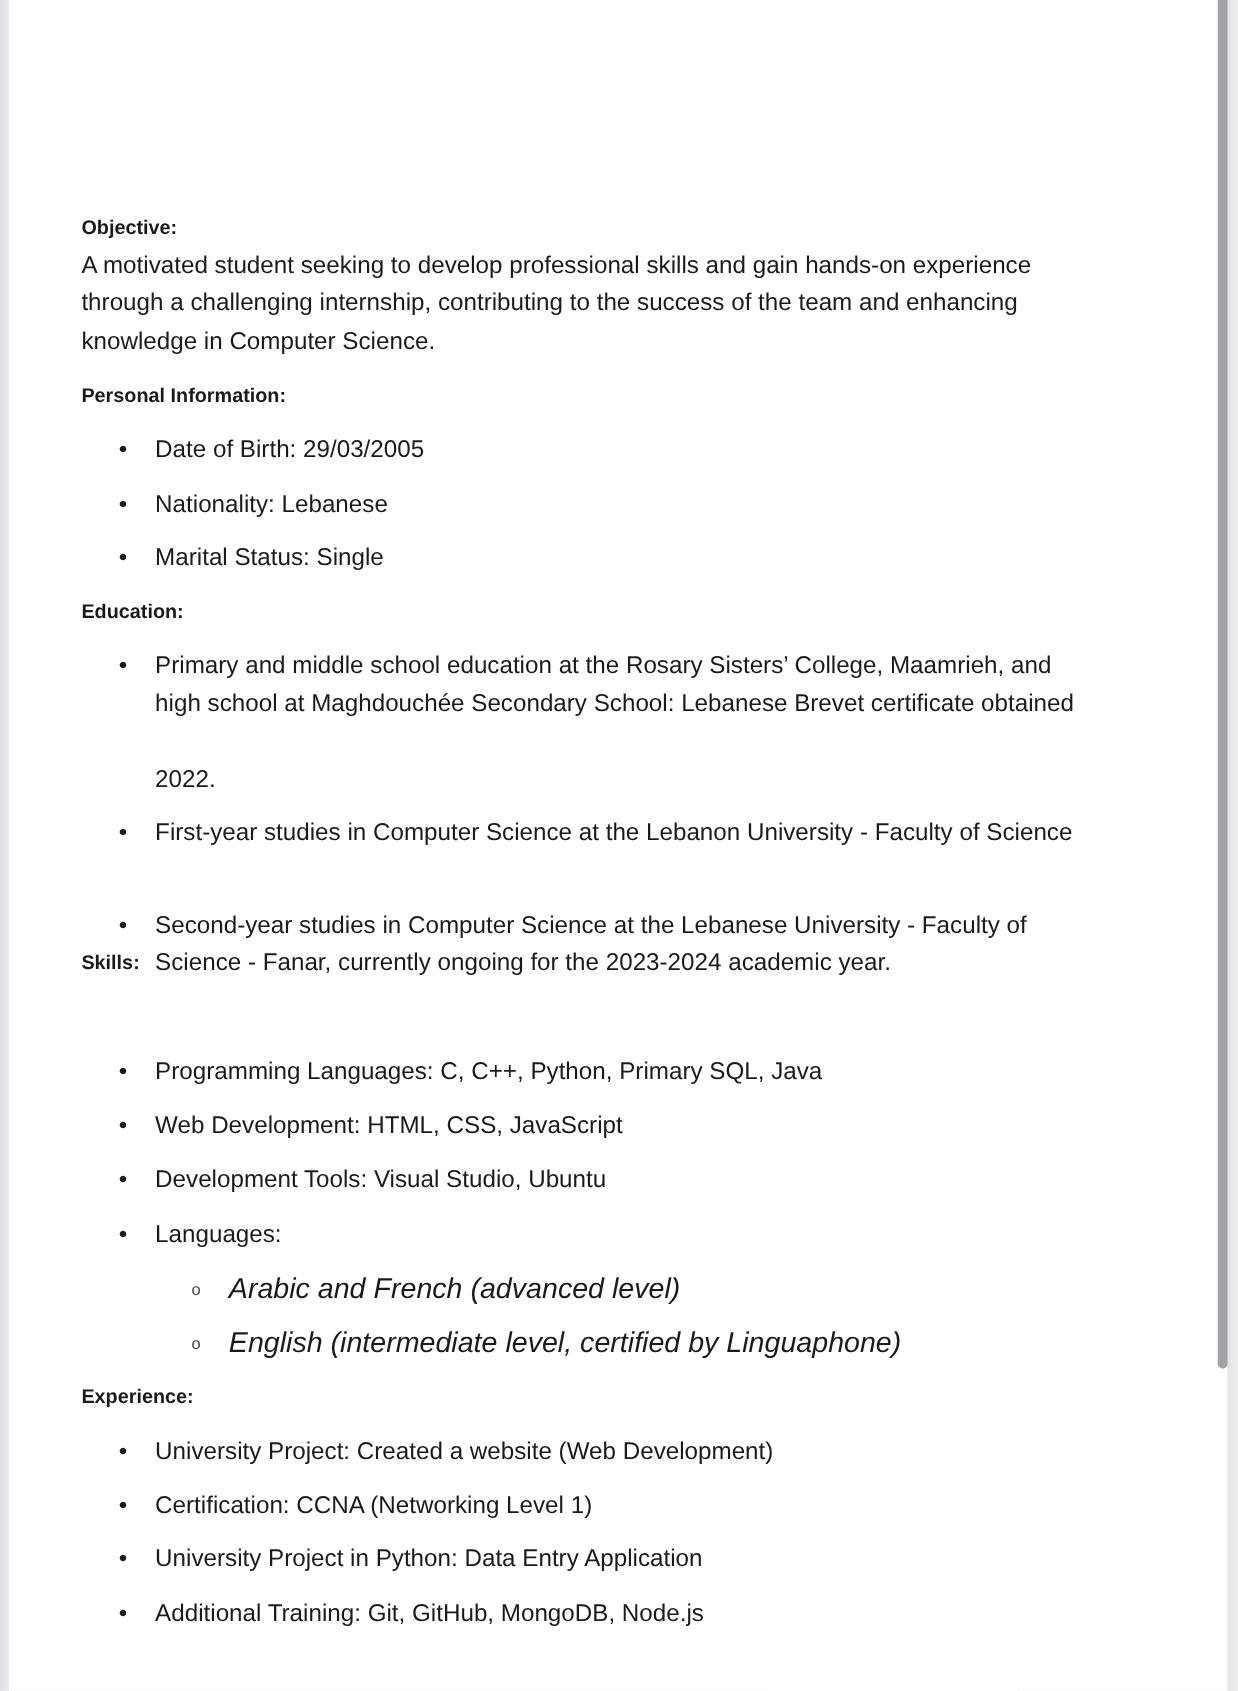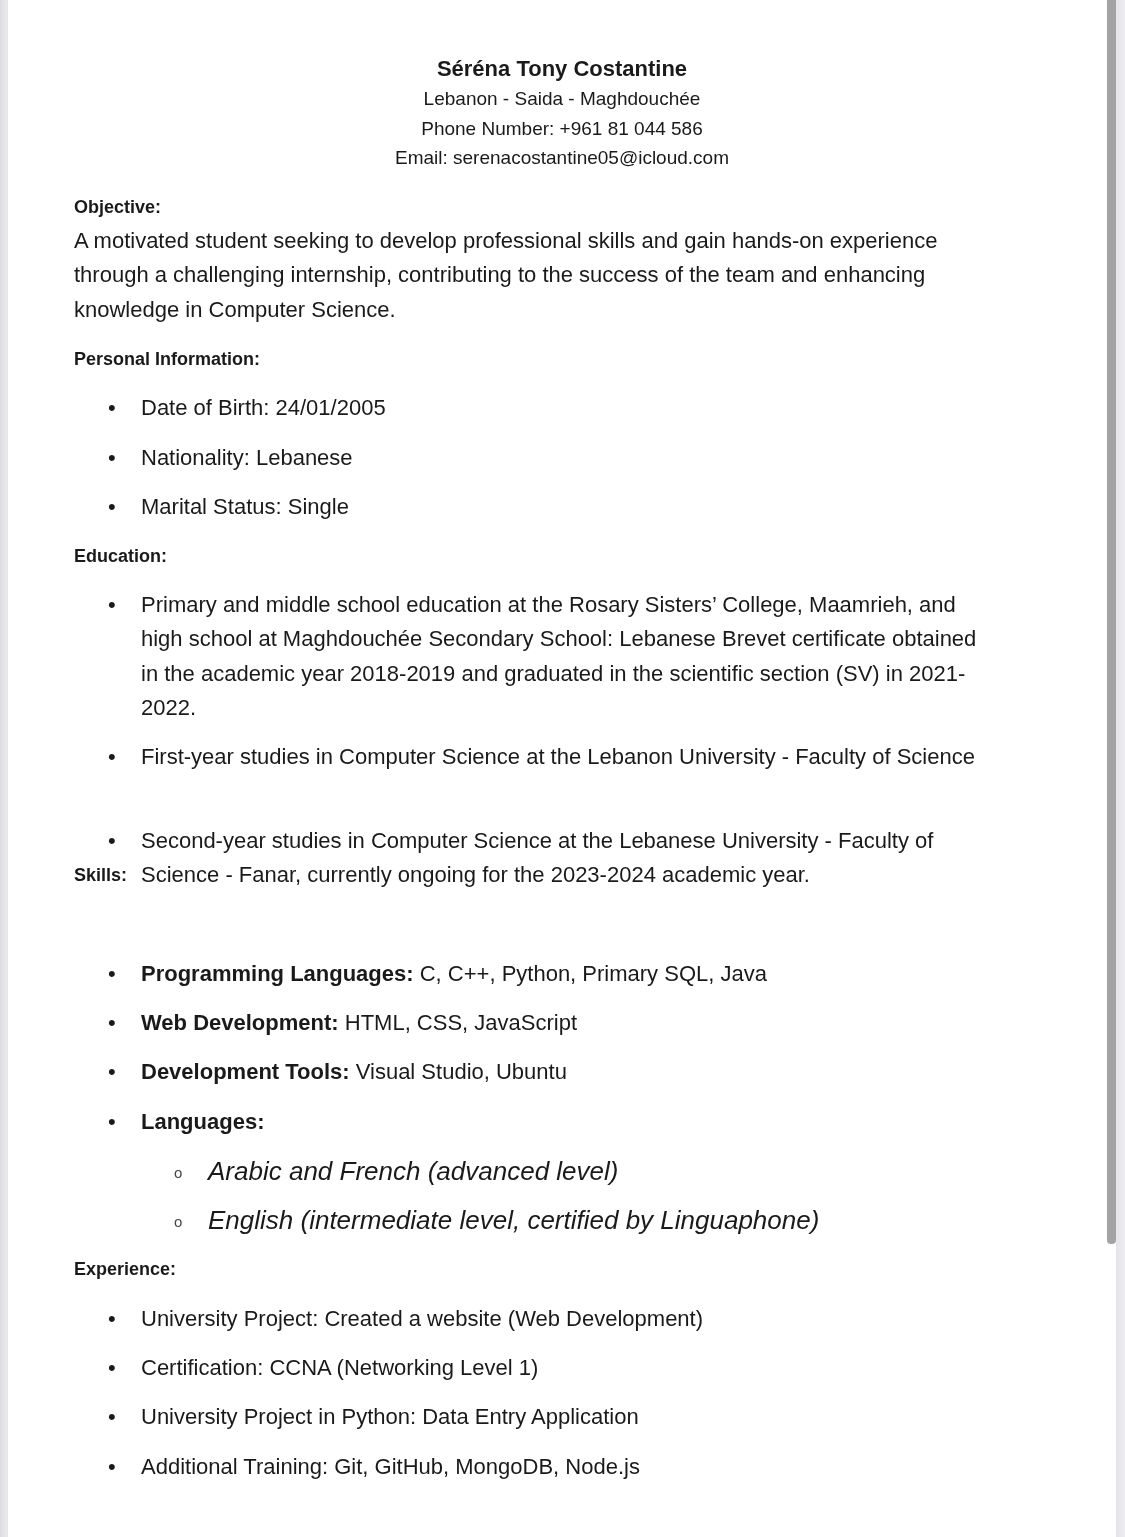--- a/index.html
+++ b/index.html
@@ -20,54 +20,47 @@
   .header { position:absolute; left:0; top:54px; width:1108px; text-align:center; }
   .name { font-weight:bold; font-size:22px; line-height:30px; }
   .hline { font-size:19px; line-height:29.5px; }
 
   .section-title { position:absolute; left:66px; font-weight:bold; font-size:18px; line-height:30px; }
   .para { position:absolute; left:66px; width:970px; font-size:22px; line-height:34.5px; }
   .item { position:absolute; left:133px; width:920px; font-size:22px; line-height:34.5px; }
   .bullet { position:absolute; left:100px; font-size:22px; line-height:34.5px; }
   .sub-item { position:absolute; left:200px; font-size:26px; line-height:34.5px;font-style:italic; }
   .sub-bullet { position:absolute; left:166px; font-size:15px; line-height:34.5px; color:#444; }
-  b { font-weight:bold;text-align:center; }
+  b { font-weight:normal;text-align:center; }
 </style>
 </head>
 <body>
 
 <div class="left-edge"></div>
 
 <div class="page">
 
-  <div class="header">
-    <div class="name">Séréna Tony Costantine</div>
-    <div class="hline">Lebanon - Saida - Maghdouchée</div>
-    <div class="hline">Phone Number: +961 81 044 586</div>
-    <div class="hline">Email: serenacostantine05@icloud.com</div>
-  </div>
 
   <div class="section-title" style="top:192px">Objective:</div>
   <div class="para" style="top:224px">A motivated student seeking to develop professional skills and gain hands-on experience</div>
   <div class="para" style="top:258px">through a challenging internship, contributing to the success of the team and enhancing</div>
   <div class="para" style="top:293px">knowledge in Computer Science.</div>
 
   <div class="section-title" style="top:344px">Personal Information:</div>
   <div class="bullet" style="top:391px">•</div>
-  <div class="item" style="top:391px">Date of Birth: 24/01/2005</div>
+  <div class="item" style="top:391px">Date of Birth: 29/03/2005</div>
   <div class="bullet" style="top:441px">•</div>
   <div class="item" style="top:441px">Nationality: Lebanese</div>
   <div class="bullet" style="top:490px">•</div>
   <div class="item" style="top:490px">Marital Status: Single</div>
 
   <div class="section-title" style="top:541px">Education:</div>
   <div class="bullet" style="top:588px">•</div>
   <div class="item" style="top:622px">high school at Maghdouchée Secondary School: Lebanese Brevet certificate obtained</div>
   <div class="item" style="top:588px">Primary and middle school education at the Rosary Sisters’ College, Maamrieh, and</div>
-  <div class="item" style="top:657px">in the academic year 2018-2019 and graduated in the scientific section (SV) in 2021-</div>
   <div class="item" style="top:691px">2022.</div>
 
   <div class="bullet" style="top:740px">•</div>
   <div class="item" style="top:740px">First-year studies in Computer Science at the Lebanon University - Faculty of Science</div>
 
   <div class="bullet" style="top:824px">•</div>
   <div class="item" style="top:824px">Second-year studies in Computer Science at the Lebanese University - Faculty of</div>
   <div class="item" style="top:858px">Science - Fanar, currently ongoing for the 2023-2024 academic year.</div>
 
   <div class="section-title" style="top:860px">Skills:</div>

